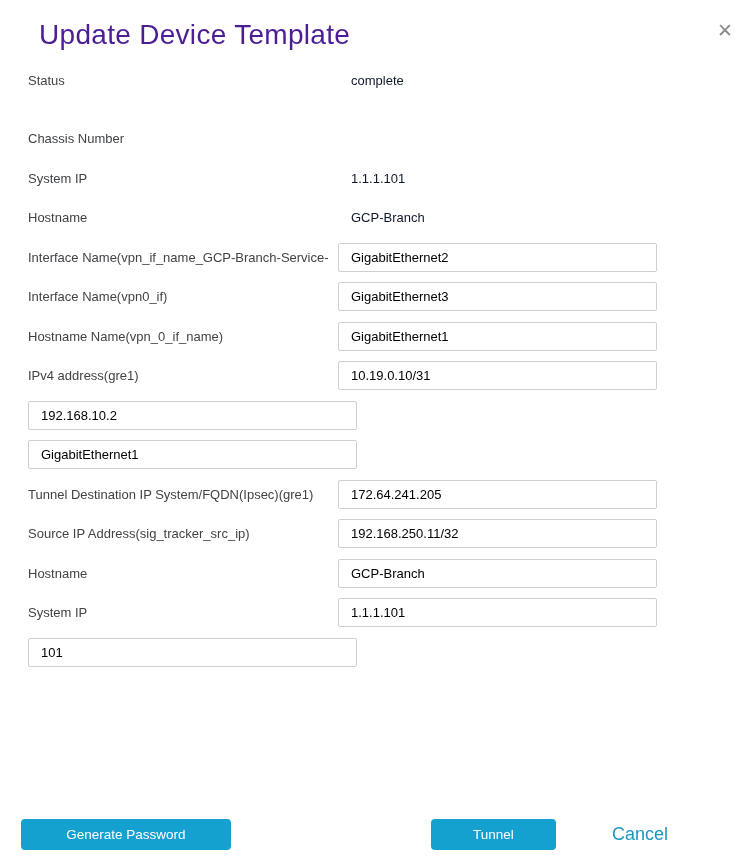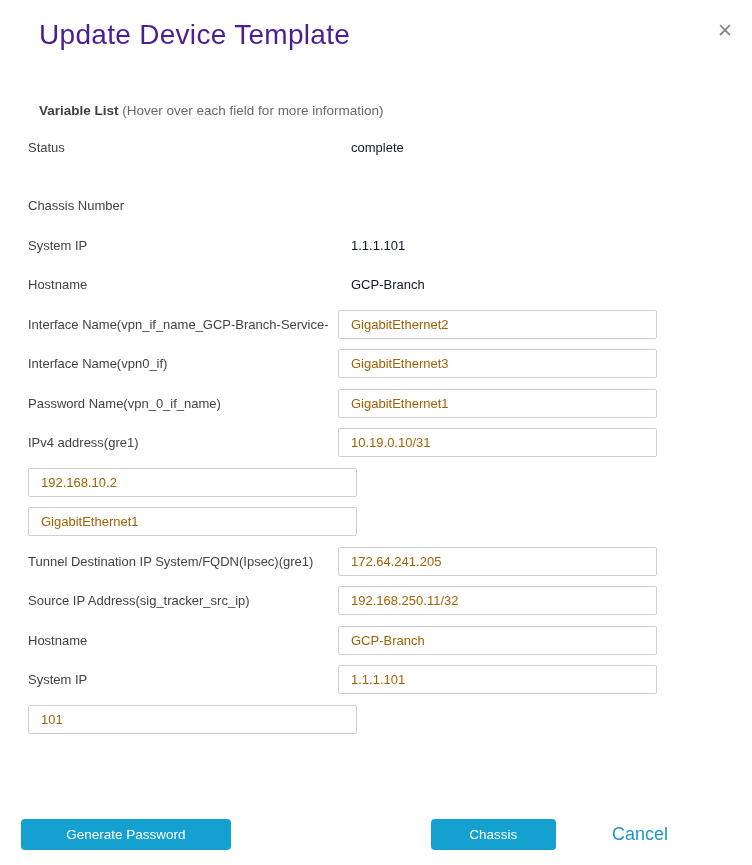--- a/index.html
+++ b/index.html
@@ -54,21 +54,21 @@
   .row-value-static {
     padding-left: 13px;
     font-size: 13px; color: #0f172a;
   }
 
   .row-input {
     width: 329px; height: 29px;
     border: 1px solid #cdd0d3;
     border-radius: 2px;
     padding: 0 12px;
-    font-size: 13px; color: #a16207;
+    font-size: 13px; color: #000000;
     font-family: "Liberation Sans", "DejaVu Sans", sans-serif;
     background: #fff;
     outline: none;
   }
 
   .footer {
     position: absolute; left: 0; bottom: 32px;
     width: 668px; height: 31px;
     display: flex; align-items: center;
     padding-left: 21px;
@@ -91,24 +91,20 @@
 </style>
 </head>
 <body>
 
 <div class="modal">
 
   <button class="close-btn">✕</button>
 
   <h1 class="modal-title">Update Device Template</h1>
 
-  <div class="section-heading">
-    <span class="bold">Variable List</span>
-    <span class="hint">(Hover over each field for more information)</span>
-  </div>
 
   <div class="rows">
 
     <div class="row gap-after">
       <div class="row-label">Status</div>
       <div class="row-value-static">complete</div>
     </div>
 
     <div class="row">
       <div class="row-label">Chassis Number</div>
@@ -129,21 +125,21 @@
       <div class="row-label">Interface Name(vpn_if_name_GCP-Branch-Service-</div>
       <input class="row-input" type="text" value="GigabitEthernet2" style="">
     </div>
 
     <div class="row">
       <div class="row-label">Interface Name(vpn0_if)</div>
       <input class="row-input" type="text" value="GigabitEthernet3" style="">
     </div>
 
     <div class="row">
-      <div class="row-label">Password Name(vpn_0_if_name)</div>
+      <div class="row-label">Hostname Name(vpn_0_if_name)</div>
       <input class="row-input" type="text" value="GigabitEthernet1" style="">
     </div>
 
     <div class="row">
       <div class="row-label">IPv4 address(gre1)</div>
       <input class="row-input" type="text" value="10.19.0.10/31" style="">
     </div>
 
     <div class="row">
       <input class="row-input" type="text" value="192.168.10.2" style="">
@@ -174,17 +170,17 @@
     </div>
 
     <div class="row">
       <input class="row-input" type="text" value="101" style="">
     </div>
 
   </div>
 
   <div class="footer">
     <button class="btn btn-generate">Generate Password</button>
-    <button class="btn btn-update">Chassis</button>
+    <button class="btn btn-update">Tunnel</button>
     <a class="cancel-link">Cancel</a>
   </div>
 
 </div>
 
 </body></html>

